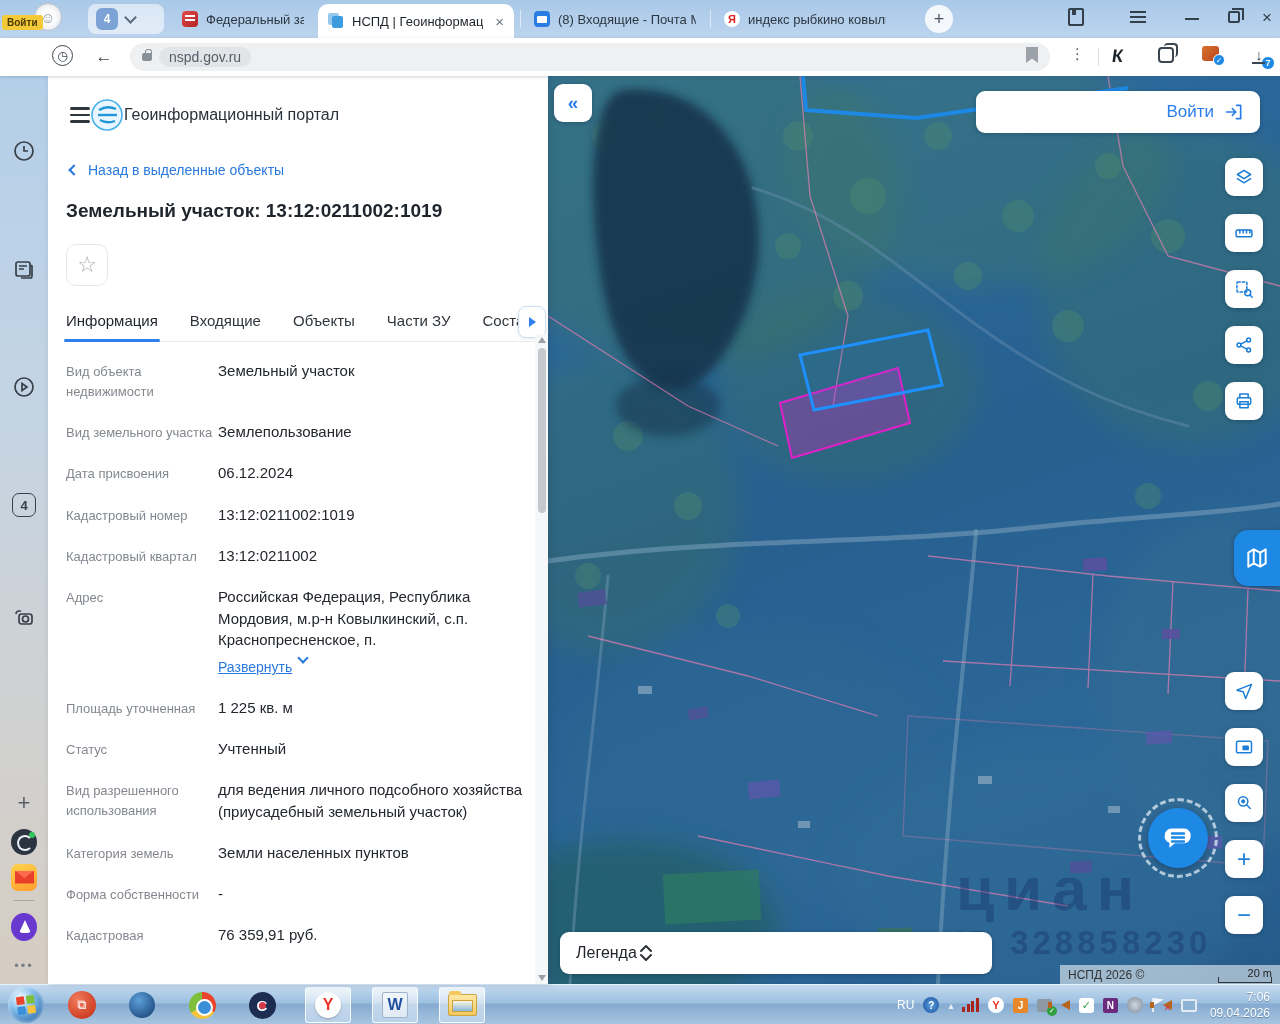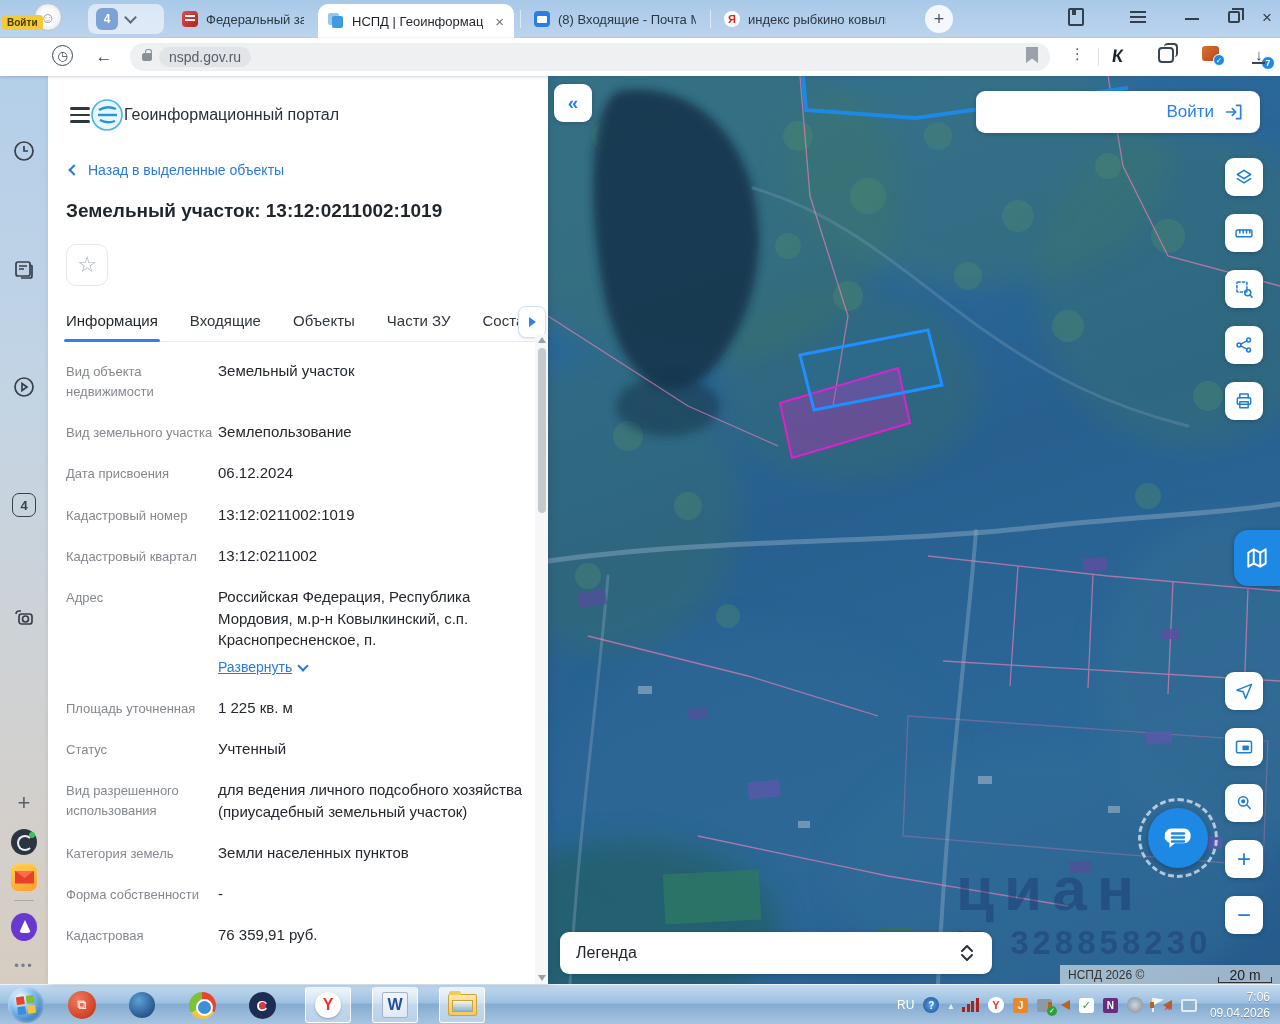--- a/index.html
+++ b/index.html
@@ -109,21 +109,21 @@
   .ptab { font-size:15px; color:#30363e; white-space:nowrap; position:relative; }
   .ptab.active { color:#1f252c; }
   .ptab.active::after { content:""; position:absolute; left:-2px; right:-2px; bottom:-13px; height:3px; background:#2f80ed; border-radius:2px; }
   .ptab-more { position:absolute; right:2px; top:-6px; width:28px; height:32px; border:1px solid #cfe0f5; border-radius:8px; background:#fff;
                display:flex; align-items:center; justify-content:center; box-shadow:0 1px 3px rgba(60,90,140,.15); }
   .ptab-more i { width:0; height:0; border-left:7px solid #2f80ed; border-top:5px solid transparent; border-bottom:5px solid transparent; }
   .fields { margin:18px 24px 0 18px; }
   .frow { display:flex; margin-bottom:19px; }
   .flabel { width:152px; flex:0 0 152px; font-size:13px; color:#83888f; line-height:1.55; padding-top:2px; }
   .fvalue { flex:1; font-size:15px; color:#23272e; line-height:1.45; }
-  .expand-link { display:inline-flex; align-items:center; gap:7px; margin-top:6px; color:#2979de; font-size:14px; text-decoration:underline; }
+  .expand-link { display:inline-flex; align-items:flex-start; gap:7px; margin-top:6px; color:#2979de; font-size:14px; text-decoration:underline; }
   .expand-chev { width:8px; height:8px; border-right:2px solid #2979de; border-bottom:2px solid #2979de; transform:rotate(45deg); margin-top:-3px; }
   .p-scroll { position:absolute; right:0; top:258px; bottom:0; width:13px; background:#f6f7f8; }
   .p-thumb { position:absolute; left:2.5px; top:14px; width:8px; height:165px; background:#c5c9ce; border-radius:4px; }
   .scr-arrow { position:absolute; left:3px; width:0; height:0; border-left:4px solid transparent; border-right:4px solid transparent; }
   .scr-up { top:3px; border-bottom:6px solid #9aa0a7; }
   .scr-dn { bottom:3px; border-top:6px solid #9aa0a7; }
 
   
   .map { position:absolute; left:548px; top:76px; width:732px; height:908px; overflow:hidden;
          background:linear-gradient(160deg,#2f6fa4,#27608f 45%,#2c6899 75%,#255a8a); }
@@ -143,25 +143,25 @@
   .rc1-4{ right:17px; top:250px; } .rc1-5{ right:17px; top:306px; }
   .blue-tab { position:absolute; right:0; top:454px; width:46px; height:56px; background:#1e88e5; border-radius:14px 0 0 14px;
               box-shadow:0 1px 5px rgba(10,30,60,.4); display:flex; align-items:center; justify-content:center; }
   .blue-tab svg { stroke:#fff; fill:none; stroke-width:1.8; stroke-linejoin:round; }
   .rc2-1{ right:17px; top:596px; } .rc2-2{ right:17px; top:652px; } .rc2-3{ right:17px; top:708px; }
   .rc2-4{ right:17px; top:764px; font-size:24px; } .rc2-5{ right:17px; top:820px; font-size:24px; }
   .chat-ring { position:absolute; right:62px; top:722px; width:80px; height:80px; border-radius:50%; border:3px dashed rgba(225,235,245,.75); }
   .chat-btn { position:absolute; left:7px; top:7px; width:60px; height:60px; border-radius:50%; background:#1e88e5;
               box-shadow:0 2px 6px rgba(10,30,60,.4); display:flex; align-items:center; justify-content:center; }
   .legend-bar { position:absolute; left:12px; bottom:10px; width:432px; height:42px; background:#fff; border-radius:9px;
-                box-shadow:0 1px 4px rgba(20,40,70,.35); display:flex; align-items:center; justify-content:space-between; padding:0 16px; }
+                box-shadow:0 1px 4px rgba(20,40,70,.35); display:flex; align-items:center; padding:0 16px; }
   .legend-label { font-size:16px; color:#23272e; }
   .attr-bar { position:absolute; right:0; bottom:0; height:19px; width:220px; background:rgba(255,255,255,.55);
               display:flex; align-items:center; justify-content:space-between; padding:0 8px; font-size:12px; color:#333; }
-  .scalebar { position:relative; width:54px; height:12px; font-size:14px; color:#222; text-align:center; line-height:0.9; }
+  .scalebar { position:relative; width:54px; height:12px; font-size:11px; color:#222; text-align:right; line-height:0.9; }
   .scalebar::after { content:""; position:absolute; left:0; right:0; bottom:-2px; height:5px; border-left:1.5px solid #333; border-right:1.5px solid #333; border-bottom:1.5px solid #333; }
 
   
   .taskbar { position:absolute; left:0; top:984px; width:1280px; height:40px;
              background:linear-gradient(180deg,#c3daf0 0%,#9dc0e0 45%,#86abd1 50%,#a7c5e0 100%); border-top:1px solid #e6f1fa; }
   .start-orb { position:absolute; left:8px; top:2px; width:36px; height:36px; border-radius:50%;
                background:radial-gradient(circle at 35% 30%,#e8f6ff 5%,#7db9e8 40%,#2f6eae 80%); box-shadow:0 0 4px rgba(255,255,255,.8) inset; }
   .winflag { position:absolute; left:9px; top:9px; width:18px; height:18px; transform:rotate(-8deg); display:grid; grid-template-columns:8px 8px; gap:2px; }
   .winflag i { height:8px; border-radius:1px; }
   .winflag i:nth-child(1){ background:#e8452c; } .winflag i:nth-child(2){ background:#7ebf3c; }

